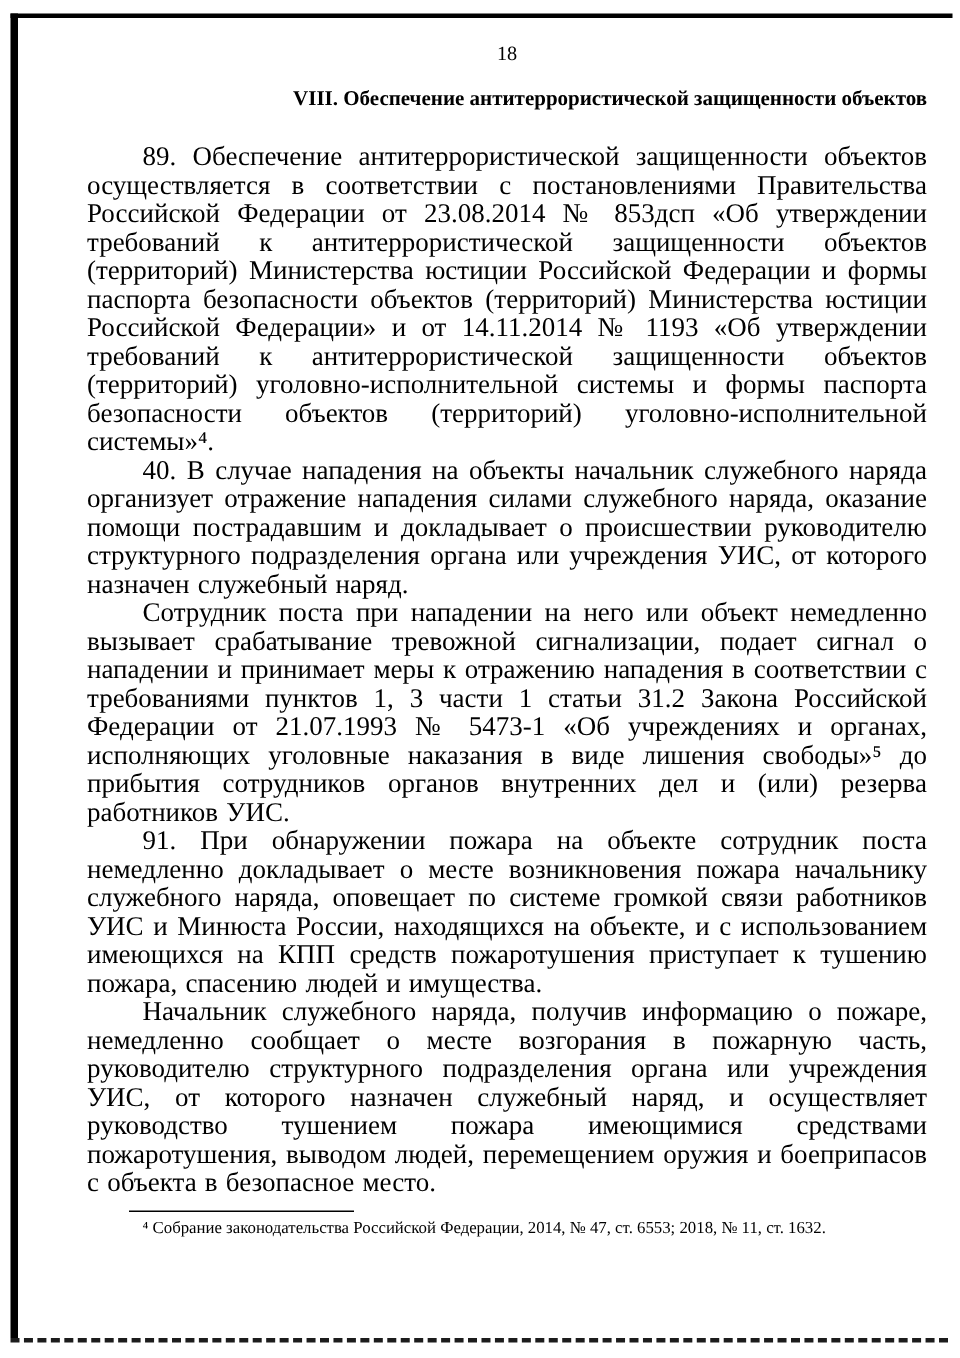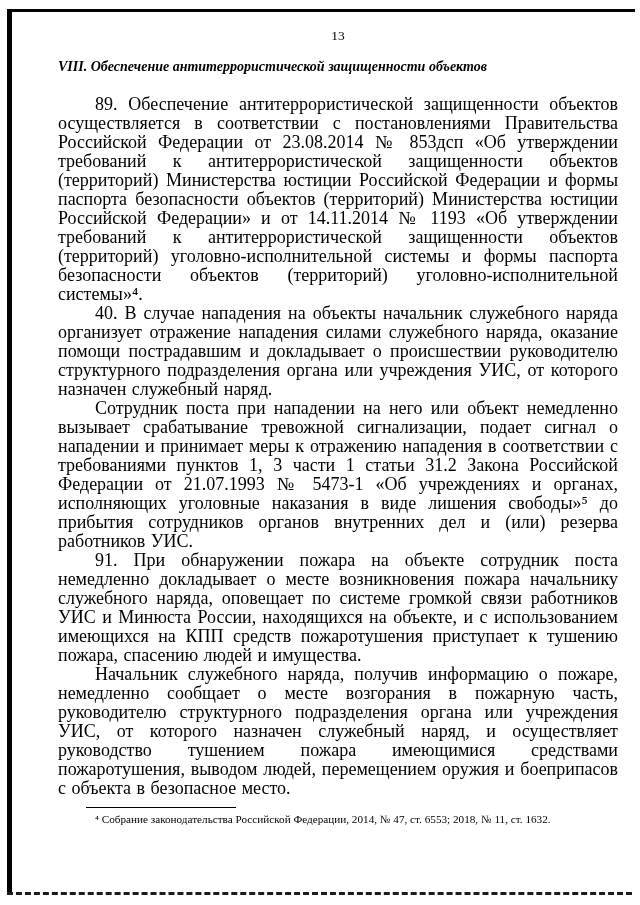--- a/index.html
+++ b/index.html
@@ -39,24 +39,23 @@
   }
   .page-number {
     text-align: center;
     font-size: 13.5px;
     line-height: 16px;
     margin-bottom: 13px;
   }
   .heading {
     font-size: 14px;
     font-weight: bold;
-    text-align: left;
+    text-align: right;
     line-height: 19px;
     margin-bottom: 19px;
-    font-style: italic;
   }
   .heading-ix {
     margin-top: 15px;
     margin-bottom: 15px;
   }
   .heading-line { display: block; }
   .para {
     font-size: 18px;
     line-height: 19px;
     text-align: justify;
@@ -79,21 +78,21 @@
 </style>
 </head>
 <body>
 
 <div class="page">
   <div class="rule-top"></div>
   <div class="rule-left"></div>
   <div class="rule-bottom"></div>
 
   <div class="content">
-    <div class="page-number">13</div>
+    <div class="page-number">18</div>
 
     <h2 class="heading">VIII. Обеспечение антитеррористической защищенности объектов</h2>
 
     <p class="para">89. Обеспечение антитеррористической защищенности объектов осуществляется в соответствии с постановлениями Правительства Российской Федерации от 23.08.2014 № 853дсп «Об утверждении требований к антитеррористической защищенности объектов (территорий) Министерства юстиции Российской Федерации и формы паспорта безопасности объектов (территорий) Министерства юстиции Российской Федерации» и от 14.11.2014 № 1193 «Об утверждении требований к антитеррористической защищенности объектов (территорий) уголовно-исполнительной системы и формы паспорта безопасности объектов (территорий) уголовно-исполнительной системы»⁴.</p>
 
 
     <p class="para">40. В случае нападения на объекты начальник служебного наряда организует отражение нападения силами служебного наряда, оказание помощи пострадавшим и докладывает о происшествии руководителю структурного подразделения органа или учреждения УИС, от которого назначен служебный наряд.</p>
     <p class="para">Сотрудник поста при нападении на него или объект немедленно вызывает срабатывание тревожной сигнализации, подает сигнал о нападении и принимает меры к отражению нападения в соответствии с требованиями пунктов 1, 3 части 1 статьи 31.2 Закона Российской Федерации от 21.07.1993 № 5473-1 «Об учреждениях и органах, исполняющих уголовные наказания в виде лишения свободы»⁵ до прибытия сотрудников органов внутренних дел и (или) резерва работников УИС.</p>
     <p class="para">91. При обнаружении пожара на объекте сотрудник поста немедленно докладывает о месте возникновения пожара начальнику служебного наряда, оповещает по системе громкой связи работников УИС и Минюста России, находящихся на объекте, и с использованием имеющихся на КПП средств пожаротушения приступает к тушению пожара, спасению людей и имущества.</p>
     <p class="para">Начальник служебного наряда, получив информацию о пожаре, немедленно сообщает о месте возгорания в пожарную часть, руководителю структурного подразделения органа или учреждения УИС, от которого назначен служебный наряд, и осуществляет руководство тушением пожара имеющимися средствами пожаротушения, выводом людей, перемещением оружия и боеприпасов с объекта в безопасное место.</p>

